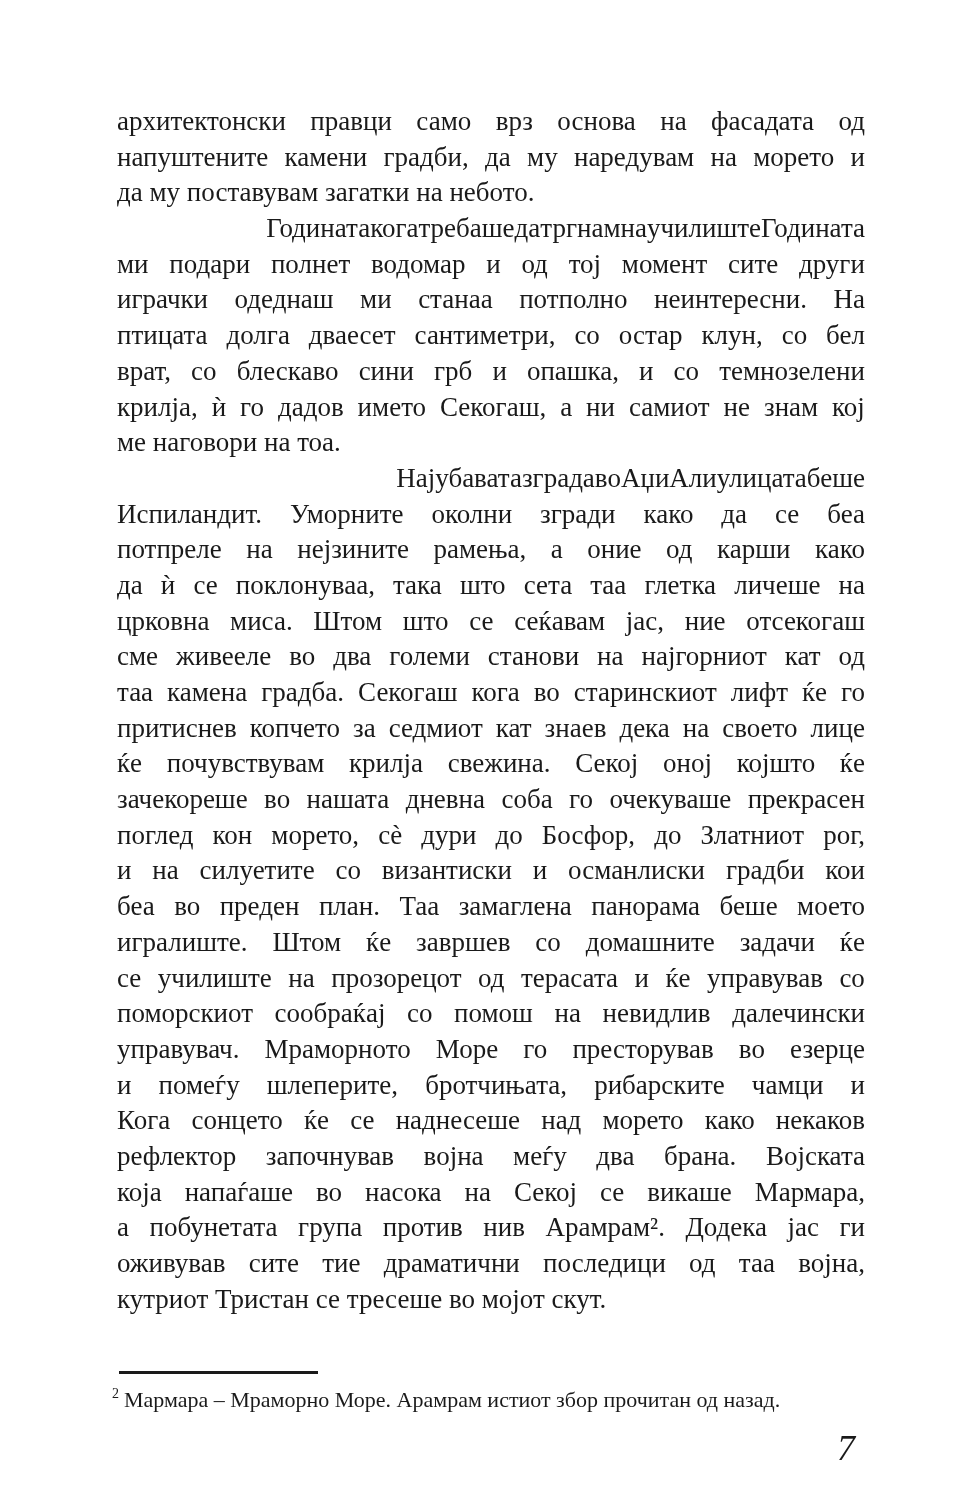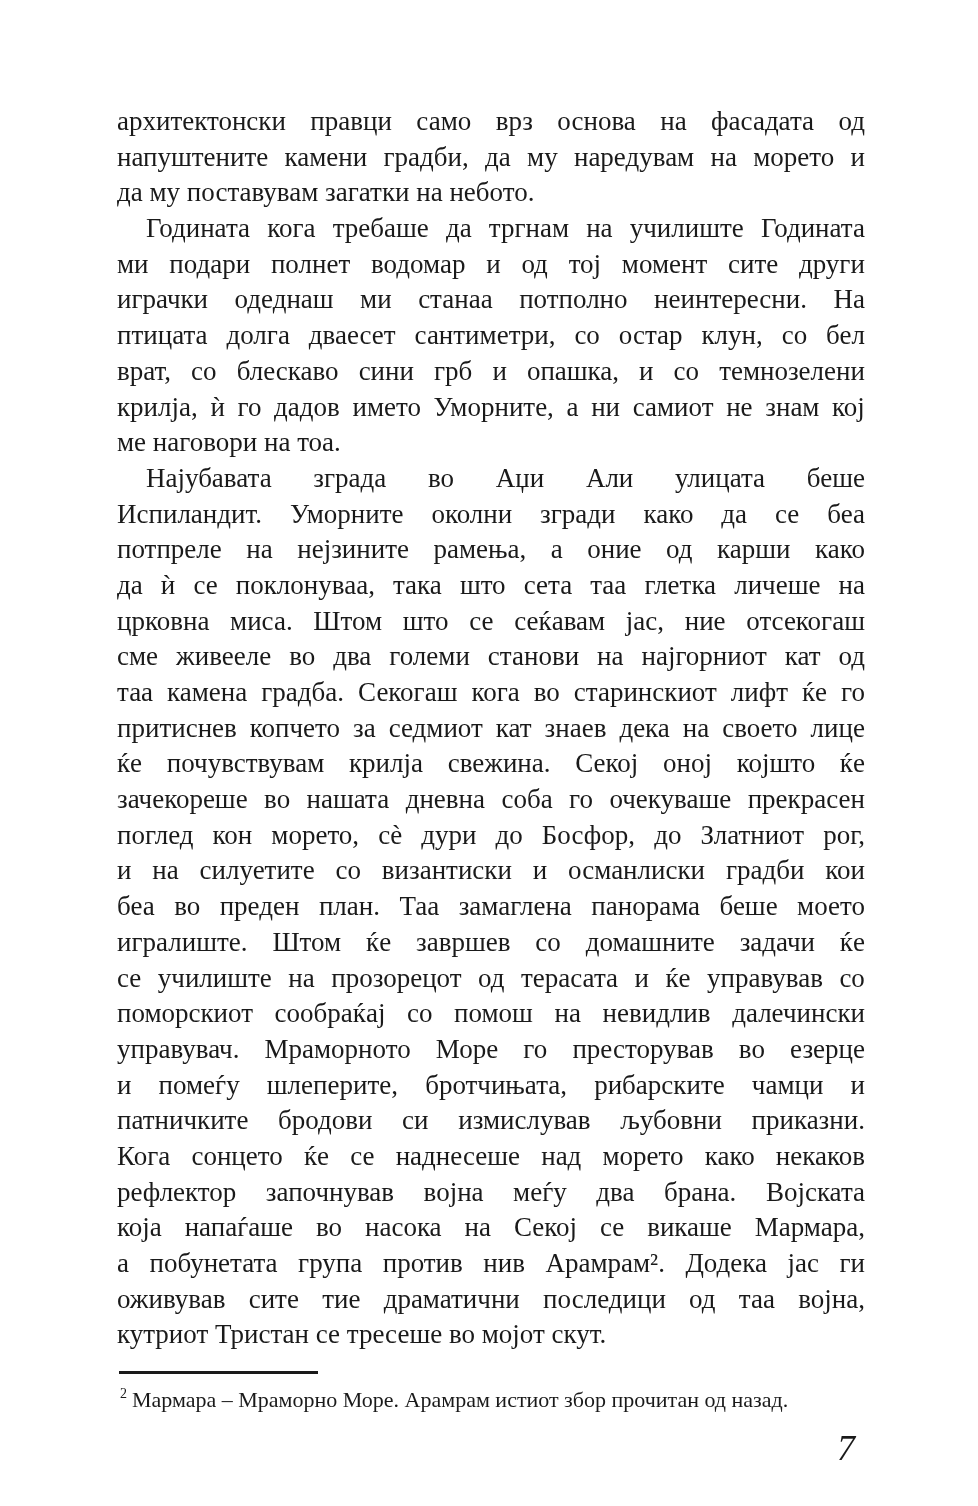--- a/index.html
+++ b/index.html
@@ -30,32 +30,32 @@
     height: 35.7px;
     line-height: 35.7px;
     white-space: nowrap;
     overflow: hidden;
   }
   .line .w { flex: 0 0 auto; }
   .line.last {
     justify-content: flex-start;
     gap: 0.25em;
   }
-  .line.indent { padding-left: 29px; }
+  .line.indent { padding-left: 29px; justify-content: flex-end; }
   .footnote-rule {
     position: absolute;
     left: 119px;
     top: 1371px;
     width: 199px;
     height: 3px;
     background: #1a1a1a;
   }
   .footnote {
     position: absolute;
-    left: 120px;
+    left: 112px;
     top: 1386px;
     width: 748px;
     font-size: 22px;
     line-height: 28px;
     white-space: nowrap;
   }
   .fn-marker {
     font-size: 14px;
     line-height: 0;
     position: relative;
@@ -162,21 +162,21 @@
           <span class="w">и</span>
           <span class="w">со</span>
           <span class="w">темнозелени</span>
         </div>
         <div class="line">
           <span class="w">крилја,</span>
           <span class="w">ѝ</span>
           <span class="w">го</span>
           <span class="w">дадов</span>
           <span class="w">името</span>
-          <span class="w">Уморните,</span>
+          <span class="w">Секогаш,</span>
           <span class="w">а</span>
           <span class="w">ни</span>
           <span class="w">самиот</span>
           <span class="w">не</span>
           <span class="w">знам</span>
           <span class="w">кој</span>
         </div>
         <div class="line last">
           <span class="w">ме</span>
           <span class="w">наговори</span>
@@ -370,28 +370,20 @@
           <span class="w">езерце</span>
         </div>
         <div class="line">
           <span class="w">и</span>
           <span class="w">помеѓу</span>
           <span class="w">шлеперите,</span>
           <span class="w">бротчињата,</span>
           <span class="w">рибарските</span>
           <span class="w">чамци</span>
           <span class="w">и</span>
-        </div>
-        <div class="line">
-          <span class="w">патничките</span>
-          <span class="w">бродови</span>
-          <span class="w">си</span>
-          <span class="w">измислував</span>
-          <span class="w">љубовни</span>
-          <span class="w">приказни.</span>
         </div>
         <div class="line">
           <span class="w">Кога</span>
           <span class="w">сонцето</span>
           <span class="w">ќе</span>
           <span class="w">се</span>
           <span class="w">наднесеше</span>
           <span class="w">над</span>
           <span class="w">морето</span>
           <span class="w">како</span>

